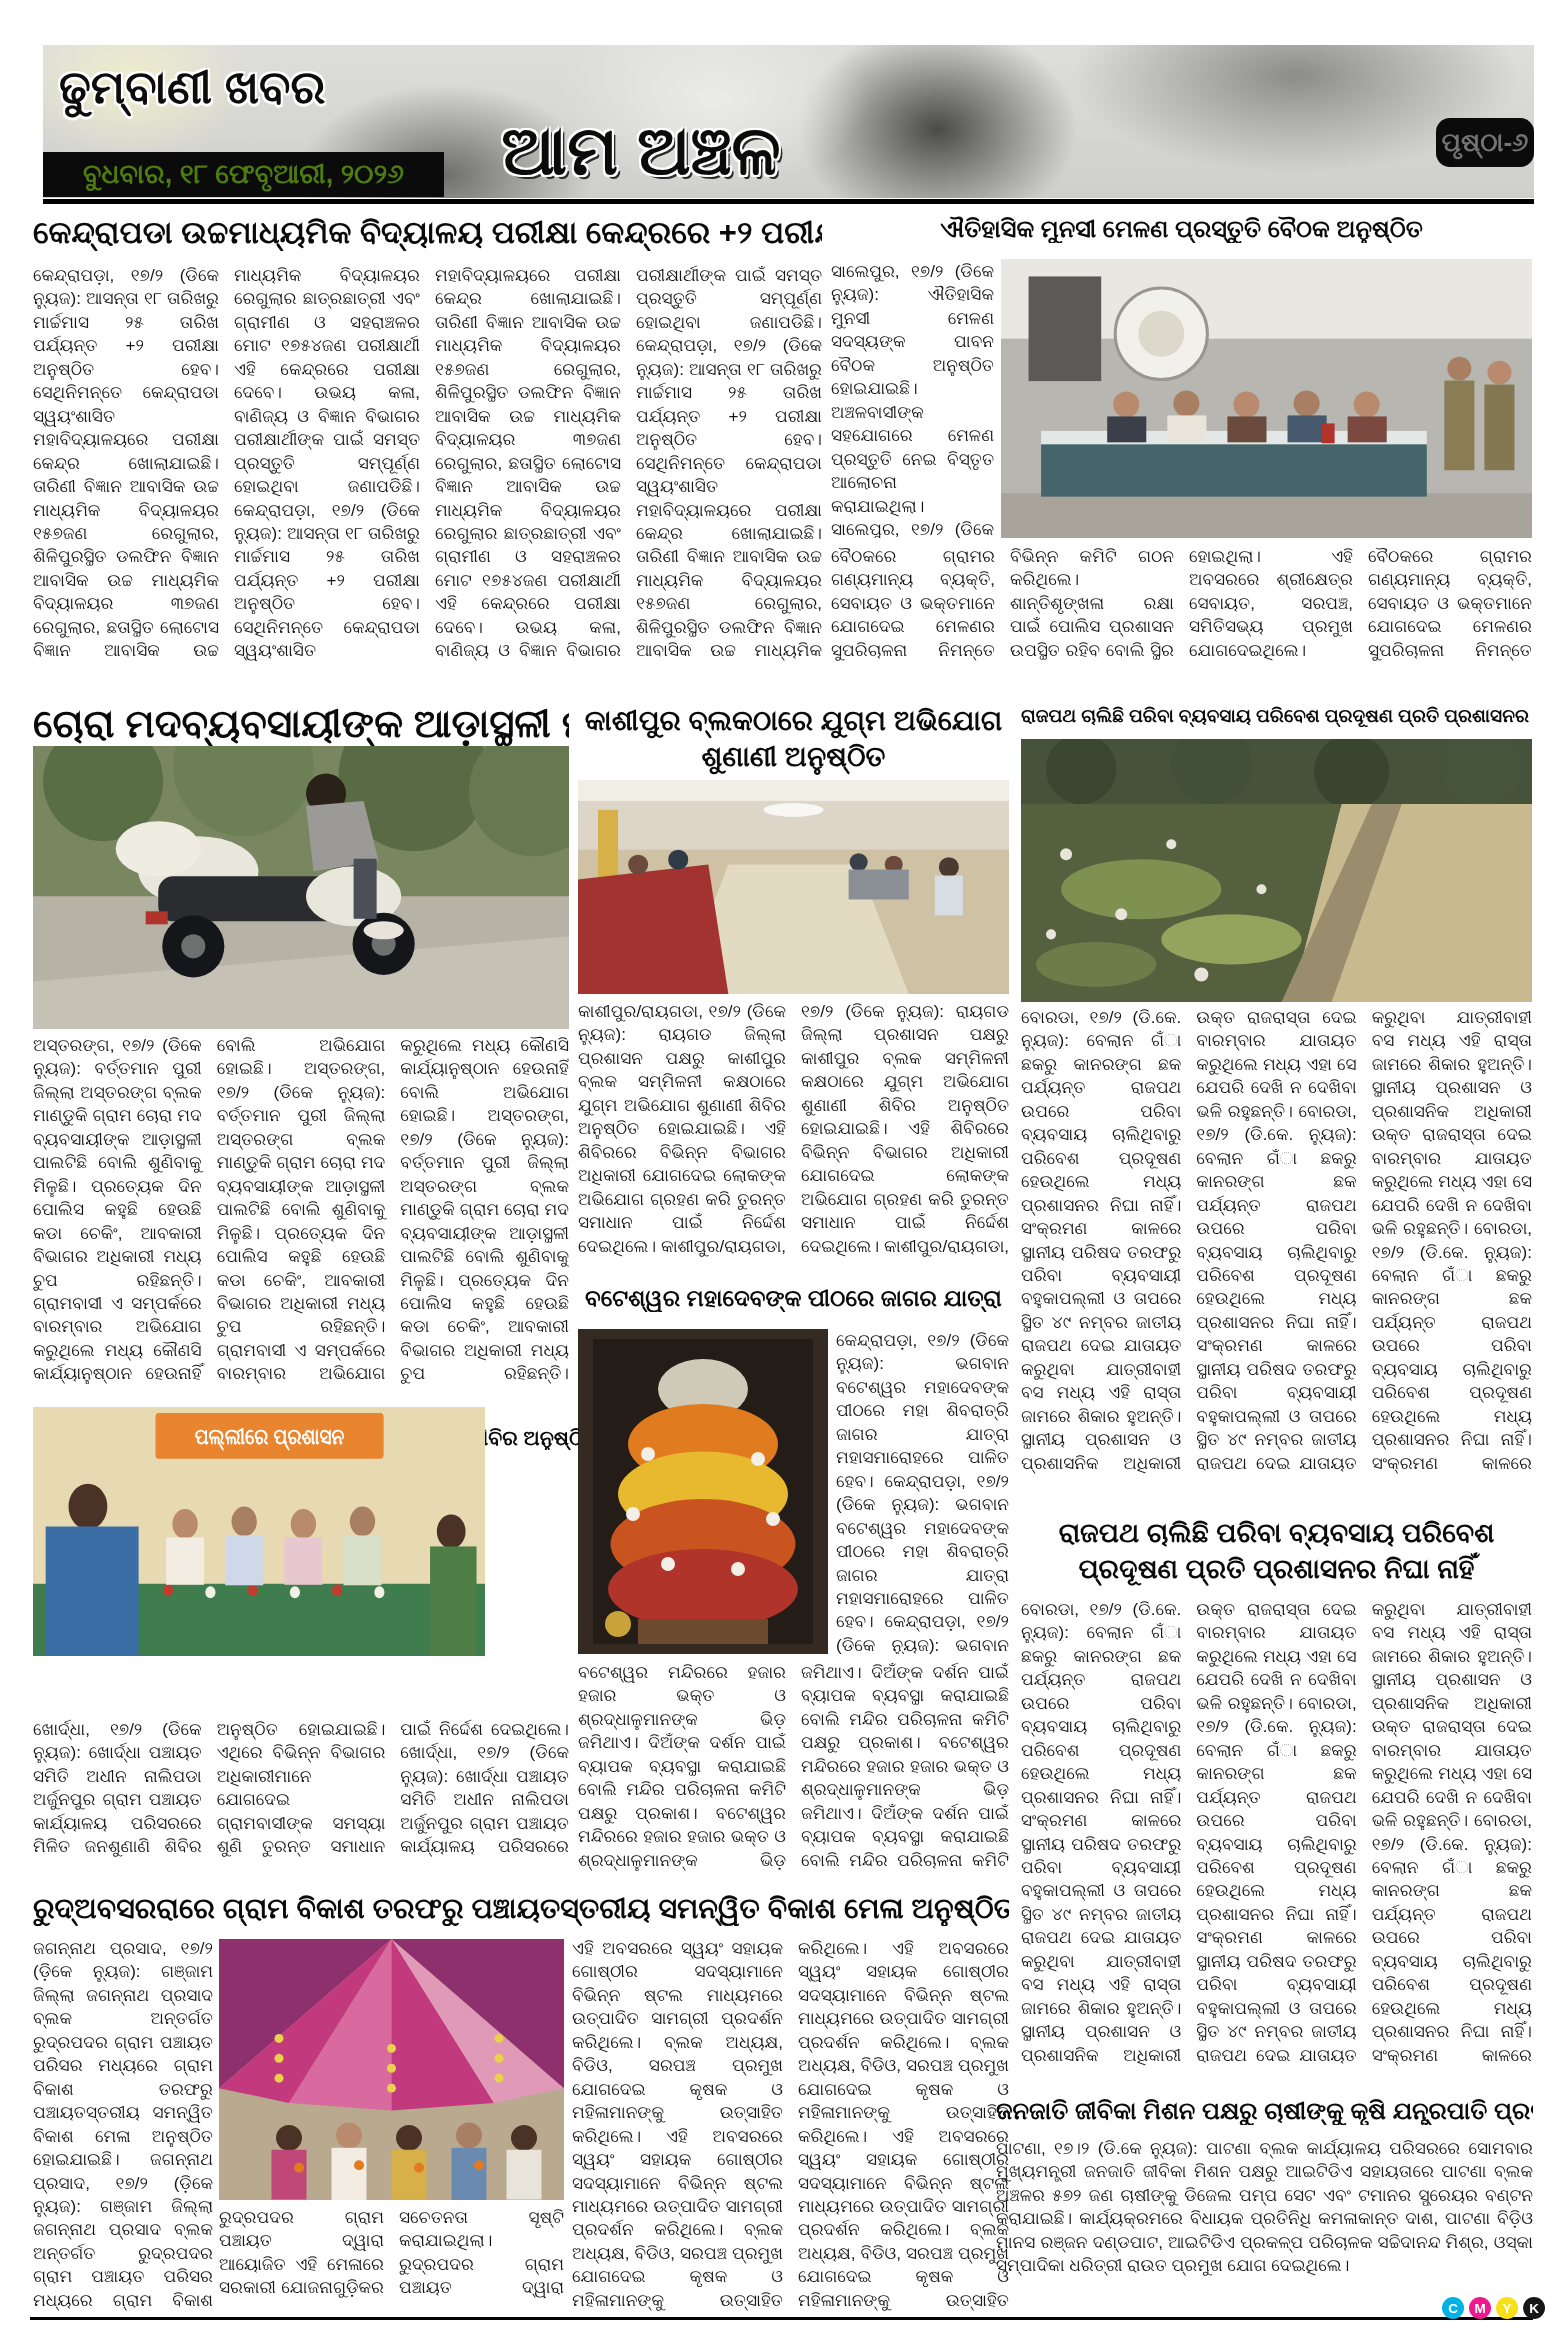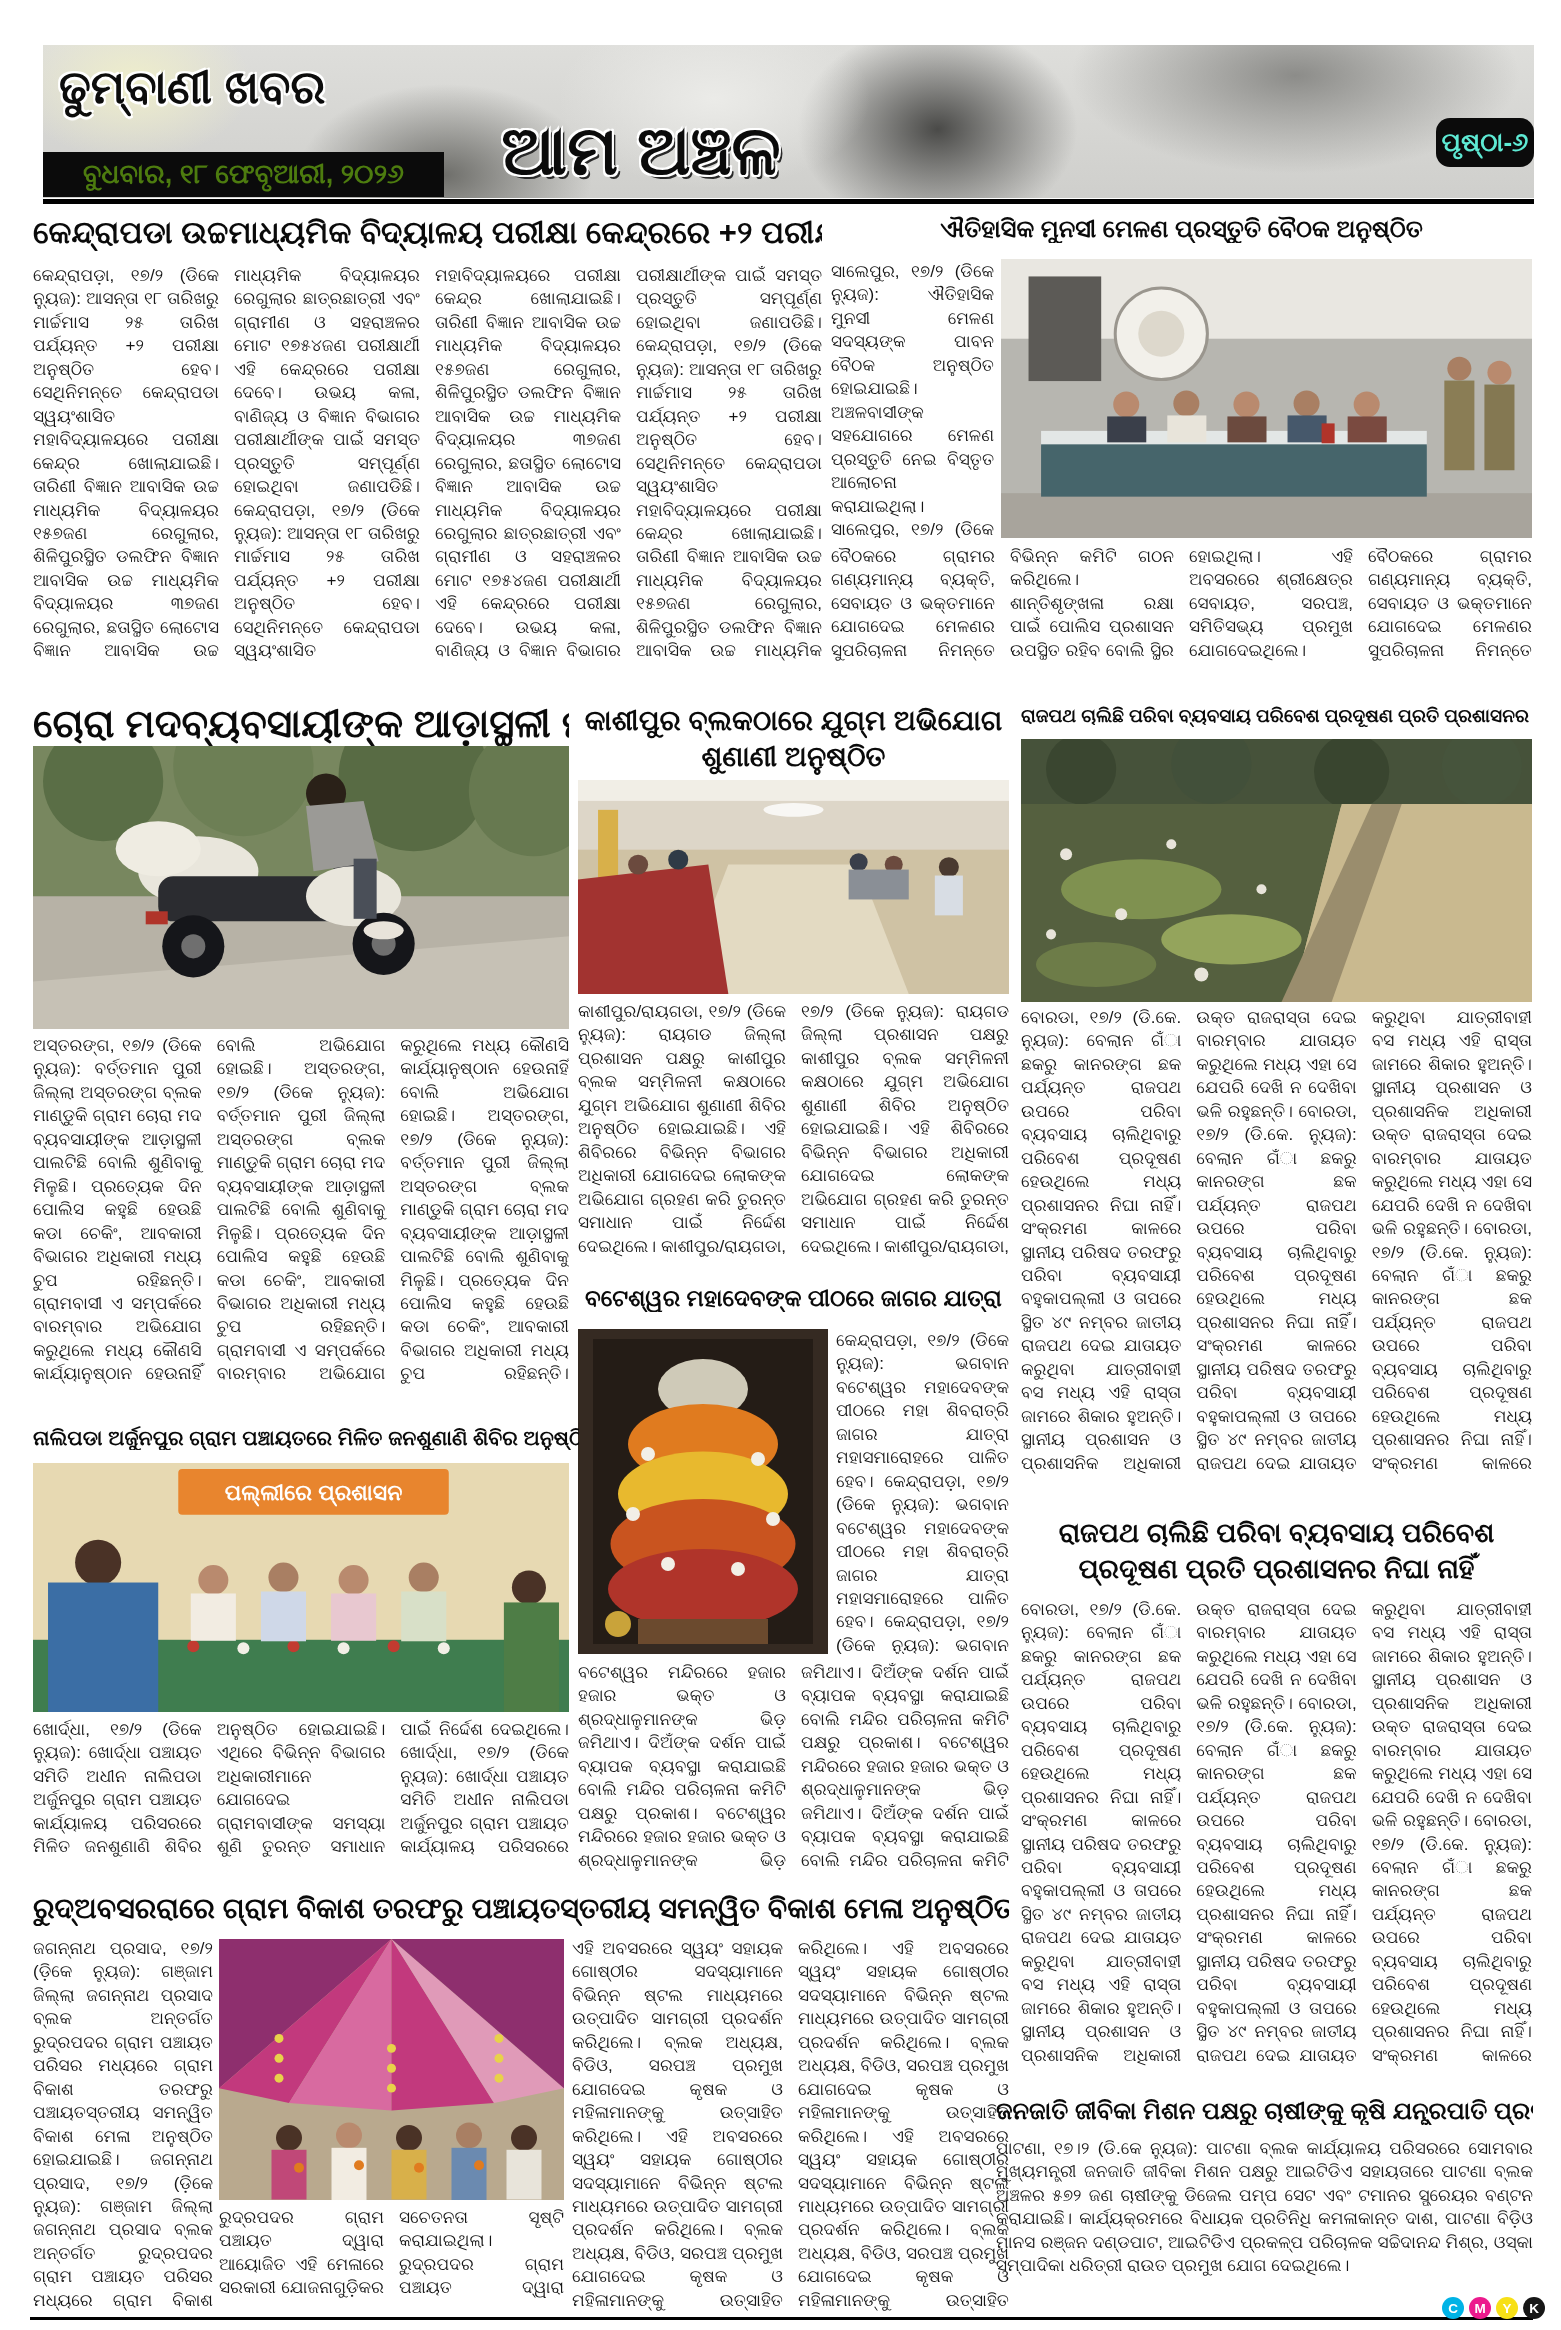--- a/index.html
+++ b/index.html
@@ -39,21 +39,21 @@
   .page-title{
     left:496px;top:111px;width:290px;text-align:center;font-size:68px;font-weight:700;color:#0b0b0b;
     white-space:nowrap;
     text-shadow:-2px -2px 0 #fff,2px -2px 0 #fff,-2px 2px 0 #fff,2px 2px 0 #fff,3.5px 3.5px 0 #2a2a2a;
   }
   .date-bar{
     left:43px;top:152px;width:401px;height:45px;background:#0b0b0b;color:#4d7c0f;
     display:flex;align-items:center;justify-content:center;font-size:27px;font-weight:700;white-space:nowrap;
   }
   .page-badge{
-    left:1436px;top:118px;width:98px;height:49px;background:#0b0b0b;color:#5eead4;border-radius:14px;
+    left:1436px;top:118px;width:98px;height:49px;background:#0b0b0b;color:#737373;border-radius:14px;
     display:flex;align-items:center;justify-content:center;font-size:26px;font-weight:700;
   }
   .rule{background:#000;}
   
   .regmark{width:28px;height:28px;border-radius:50%;display:flex;align-items:center;justify-content:center;
     color:#fff;font-weight:700;font-size:17px;}
   .regmark.sm{width:22px;height:22px;font-size:13.5px;}
 </style>
 </head>
 <body>
@@ -211,21 +211,21 @@
     </g>
     <polygon points="640,130 1020,130 1020,525 540,525" fill="#c9b98f"></polygon>
     <polygon points="700,130 760,130 620,525 520,525" fill="#9a8d6d"></polygon>
   </svg>
 </div>
 <div class="abs body-text cols3" style="left:1021px;top:1006px;width:511px;height:488px;">ବୋରଡା, ୧୭/୨ (ଡି.କେ. ନ୍ୟୁଜ): ବେଲାନ ଗଁା ଛକରୁ କାନରଙ୍ଗ ଛକ ପର୍ଯ୍ୟନ୍ତ ରାଜପଥ ଉପରେ ପରିବା ବ୍ୟବସାୟ ଚାଲିଥିବାରୁ ପରିବେଶ ପ୍ରଦୂଷଣ ହେଉଥିଲେ ମଧ୍ୟ ପ୍ରଶାସନର ନିଘା ନାହିଁ। ସଂକ୍ରମଣ କାଳରେ ସ୍ଥାନୀୟ ପରିଷଦ ତରଫରୁ ପରିବା ବ୍ୟବସାୟୀ ବହୁକାପଲ୍ଲୀ ଓ ତାପରେ ସ୍ଥିତ ୪୯ ନମ୍ବର ଜାତୀୟ ରାଜପଥ ଦେଇ ଯାତାୟତ କରୁଥିବା ଯାତ୍ରୀବାହୀ ବସ ମଧ୍ୟ ଏହି ରାସ୍ତା ଜାମରେ ଶିକାର ହୁଅନ୍ତି। ସ୍ଥାନୀୟ ପ୍ରଶାସନ ଓ ପ୍ରଶାସନିକ ଅଧିକାରୀ ଉକ୍ତ ରାଜରାସ୍ତା ଦେଇ ବାରମ୍ବାର ଯାତାୟତ କରୁଥିଲେ ମଧ୍ୟ ଏହା ସେ ଯେପରି ଦେଖି ନ ଦେଖିବା ଭଳି ରହୁଛନ୍ତି।  ବୋରଡା, ୧୭/୨ (ଡି.କେ. ନ୍ୟୁଜ): ବେଲାନ ଗଁା ଛକରୁ କାନରଙ୍ଗ ଛକ ପର୍ଯ୍ୟନ୍ତ ରାଜପଥ ଉପରେ ପରିବା ବ୍ୟବସାୟ ଚାଲିଥିବାରୁ ପରିବେଶ ପ୍ରଦୂଷଣ ହେଉଥିଲେ ମଧ୍ୟ ପ୍ରଶାସନର ନିଘା ନାହିଁ। ସଂକ୍ରମଣ କାଳରେ ସ୍ଥାନୀୟ ପରିଷଦ ତରଫରୁ ପରିବା ବ୍ୟବସାୟୀ ବହୁକାପଲ୍ଲୀ ଓ ତାପରେ ସ୍ଥିତ ୪୯ ନମ୍ବର ଜାତୀୟ ରାଜପଥ ଦେଇ ଯାତାୟତ କରୁଥିବା ଯାତ୍ରୀବାହୀ ବସ ମଧ୍ୟ ଏହି ରାସ୍ତା ଜାମରେ ଶିକାର ହୁଅନ୍ତି। ସ୍ଥାନୀୟ ପ୍ରଶାସନ ଓ ପ୍ରଶାସନିକ ଅଧିକାରୀ ଉକ୍ତ ରାଜରାସ୍ତା ଦେଇ ବାରମ୍ବାର ଯାତାୟତ କରୁଥିଲେ ମଧ୍ୟ ଏହା ସେ ଯେପରି ଦେଖି ନ ଦେଖିବା ଭଳି ରହୁଛନ୍ତି।  ବୋରଡା, ୧୭/୨ (ଡି.କେ. ନ୍ୟୁଜ): ବେଲାନ ଗଁା ଛକରୁ କାନରଙ୍ଗ ଛକ ପର୍ଯ୍ୟନ୍ତ ରାଜପଥ ଉପରେ ପରିବା ବ୍ୟବସାୟ ଚାଲିଥିବାରୁ ପରିବେଶ ପ୍ରଦୂଷଣ ହେଉଥିଲେ ମଧ୍ୟ ପ୍ରଶାସନର ନିଘା ନାହିଁ। ସଂକ୍ରମଣ କାଳରେ ସ୍ଥାନୀୟ ପରିଷଦ ତରଫରୁ ପରିବା ବ୍ୟବସାୟୀ ବହୁକାପଲ୍ଲୀ ଓ ତାପରେ ସ୍ଥିତ ୪୯ ନମ୍ବର ଜାତୀୟ ରାଜପଥ ଦେଇ ଯାତାୟତ କରୁଥିବା ଯାତ୍ରୀବାହୀ ବସ ମଧ୍ୟ ଏହି ରାସ୍ତା ଜାମରେ ଶିକାର ହୁଅନ୍ତି। ସ୍ଥାନୀୟ ପ୍ରଶାସନ ଓ ପ୍ରଶାସନିକ ଅଧିକାରୀ ଉକ୍ତ ରାଜରାସ୍ତା ଦେଇ ବାରମ୍ବାର ଯାତାୟତ କରୁଥିଲେ ମଧ୍ୟ ଏହା ସେ ଯେପରି ଦେଖି ନ ଦେଖିବା ଭଳି ରହୁଛନ୍ତି।  ବୋରଡା, ୧୭/୨ (ଡି.କେ. ନ୍ୟୁଜ): ବେଲାନ ଗଁା ଛକରୁ କାନରଙ୍ଗ ଛକ ପର୍ଯ୍ୟନ୍ତ ରାଜପଥ ଉପରେ ପରିବା ବ୍ୟବସାୟ ଚାଲିଥିବାରୁ ପରିବେଶ ପ୍ରଦୂଷଣ ହେଉଥିଲେ ମଧ୍ୟ ପ୍ରଶାସନର ନିଘା ନାହିଁ। ସଂକ୍ରମଣ କାଳରେ ସ୍ଥାନୀୟ ପରିଷଦ ତରଫରୁ ପରିବା ବ୍ୟବସାୟୀ ବହୁକାପଲ୍ଲୀ ଓ ତାପରେ ସ୍ଥିତ ୪୯ ନମ୍ବର ଜାତୀୟ ରାଜପଥ ଦେଇ ଯାତାୟତ କରୁଥିବା ଯାତ୍ରୀବାହୀ ବସ ମଧ୍ୟ ଏହି ରାସ୍ତା ଜାମରେ ଶିକାର ହୁଅନ୍ତି। ସ୍ଥାନୀୟ ପ୍ରଶାସନ ଓ ପ୍ରଶାସନିକ ଅଧିକାରୀ ଉକ୍ତ ରାଜରାସ୍ତା ଦେଇ ବାରମ୍ବାର ଯାତାୟତ କରୁଥିଲେ ମଧ୍ୟ ଏହା ସେ ଯେପରି ଦେଖି ନ ଦେଖିବା ଭଳି ରହୁଛନ୍ତି। </div>
 <div class="abs hl wrap" style="left:1021px;top:1516px;width:511px;font-size:27px;line-height:1.32;">ରାଜପଥ ଚାଲିଛି ପରିବା ବ୍ୟବସାୟ ପରିବେଶ ପ୍ରଦୂଷଣ ପ୍ରତି ପ୍ରଶାସନର ନିଘା ନାହିଁ</div>
 <div class="abs body-text cols3" style="left:1021px;top:1598px;width:511px;height:491px;">ବୋରଡା, ୧୭/୨ (ଡି.କେ. ନ୍ୟୁଜ): ବେଲାନ ଗଁା ଛକରୁ କାନରଙ୍ଗ ଛକ ପର୍ଯ୍ୟନ୍ତ ରାଜପଥ ଉପରେ ପରିବା ବ୍ୟବସାୟ ଚାଲିଥିବାରୁ ପରିବେଶ ପ୍ରଦୂଷଣ ହେଉଥିଲେ ମଧ୍ୟ ପ୍ରଶାସନର ନିଘା ନାହିଁ। ସଂକ୍ରମଣ କାଳରେ ସ୍ଥାନୀୟ ପରିଷଦ ତରଫରୁ ପରିବା ବ୍ୟବସାୟୀ ବହୁକାପଲ୍ଲୀ ଓ ତାପରେ ସ୍ଥିତ ୪୯ ନମ୍ବର ଜାତୀୟ ରାଜପଥ ଦେଇ ଯାତାୟତ କରୁଥିବା ଯାତ୍ରୀବାହୀ ବସ ମଧ୍ୟ ଏହି ରାସ୍ତା ଜାମରେ ଶିକାର ହୁଅନ୍ତି। ସ୍ଥାନୀୟ ପ୍ରଶାସନ ଓ ପ୍ରଶାସନିକ ଅଧିକାରୀ ଉକ୍ତ ରାଜରାସ୍ତା ଦେଇ ବାରମ୍ବାର ଯାତାୟତ କରୁଥିଲେ ମଧ୍ୟ ଏହା ସେ ଯେପରି ଦେଖି ନ ଦେଖିବା ଭଳି ରହୁଛନ୍ତି।  ବୋରଡା, ୧୭/୨ (ଡି.କେ. ନ୍ୟୁଜ): ବେଲାନ ଗଁା ଛକରୁ କାନରଙ୍ଗ ଛକ ପର୍ଯ୍ୟନ୍ତ ରାଜପଥ ଉପରେ ପରିବା ବ୍ୟବସାୟ ଚାଲିଥିବାରୁ ପରିବେଶ ପ୍ରଦୂଷଣ ହେଉଥିଲେ ମଧ୍ୟ ପ୍ରଶାସନର ନିଘା ନାହିଁ। ସଂକ୍ରମଣ କାଳରେ ସ୍ଥାନୀୟ ପରିଷଦ ତରଫରୁ ପରିବା ବ୍ୟବସାୟୀ ବହୁକାପଲ୍ଲୀ ଓ ତାପରେ ସ୍ଥିତ ୪୯ ନମ୍ବର ଜାତୀୟ ରାଜପଥ ଦେଇ ଯାତାୟତ କରୁଥିବା ଯାତ୍ରୀବାହୀ ବସ ମଧ୍ୟ ଏହି ରାସ୍ତା ଜାମରେ ଶିକାର ହୁଅନ୍ତି। ସ୍ଥାନୀୟ ପ୍ରଶାସନ ଓ ପ୍ରଶାସନିକ ଅଧିକାରୀ ଉକ୍ତ ରାଜରାସ୍ତା ଦେଇ ବାରମ୍ବାର ଯାତାୟତ କରୁଥିଲେ ମଧ୍ୟ ଏହା ସେ ଯେପରି ଦେଖି ନ ଦେଖିବା ଭଳି ରହୁଛନ୍ତି।  ବୋରଡା, ୧୭/୨ (ଡି.କେ. ନ୍ୟୁଜ): ବେଲାନ ଗଁା ଛକରୁ କାନରଙ୍ଗ ଛକ ପର୍ଯ୍ୟନ୍ତ ରାଜପଥ ଉପରେ ପରିବା ବ୍ୟବସାୟ ଚାଲିଥିବାରୁ ପରିବେଶ ପ୍ରଦୂଷଣ ହେଉଥିଲେ ମଧ୍ୟ ପ୍ରଶାସନର ନିଘା ନାହିଁ। ସଂକ୍ରମଣ କାଳରେ ସ୍ଥାନୀୟ ପରିଷଦ ତରଫରୁ ପରିବା ବ୍ୟବସାୟୀ ବହୁକାପଲ୍ଲୀ ଓ ତାପରେ ସ୍ଥିତ ୪୯ ନମ୍ବର ଜାତୀୟ ରାଜପଥ ଦେଇ ଯାତାୟତ କରୁଥିବା ଯାତ୍ରୀବାହୀ ବସ ମଧ୍ୟ ଏହି ରାସ୍ତା ଜାମରେ ଶିକାର ହୁଅନ୍ତି। ସ୍ଥାନୀୟ ପ୍ରଶାସନ ଓ ପ୍ରଶାସନିକ ଅଧିକାରୀ ଉକ୍ତ ରାଜରାସ୍ତା ଦେଇ ବାରମ୍ବାର ଯାତାୟତ କରୁଥିଲେ ମଧ୍ୟ ଏହା ସେ ଯେପରି ଦେଖି ନ ଦେଖିବା ଭଳି ରହୁଛନ୍ତି।  ବୋରଡା, ୧୭/୨ (ଡି.କେ. ନ୍ୟୁଜ): ବେଲାନ ଗଁା ଛକରୁ କାନରଙ୍ଗ ଛକ ପର୍ଯ୍ୟନ୍ତ ରାଜପଥ ଉପରେ ପରିବା ବ୍ୟବସାୟ ଚାଲିଥିବାରୁ ପରିବେଶ ପ୍ରଦୂଷଣ ହେଉଥିଲେ ମଧ୍ୟ ପ୍ରଶାସନର ନିଘା ନାହିଁ। ସଂକ୍ରମଣ କାଳରେ ସ୍ଥାନୀୟ ପରିଷଦ ତରଫରୁ ପରିବା ବ୍ୟବସାୟୀ ବହୁକାପଲ୍ଲୀ ଓ ତାପରେ ସ୍ଥିତ ୪୯ ନମ୍ବର ଜାତୀୟ ରାଜପଥ ଦେଇ ଯାତାୟତ କରୁଥିବା ଯାତ୍ରୀବାହୀ ବସ ମଧ୍ୟ ଏହି ରାସ୍ତା ଜାମରେ ଶିକାର ହୁଅନ୍ତି। ସ୍ଥାନୀୟ ପ୍ରଶାସନ ଓ ପ୍ରଶାସନିକ ଅଧିକାରୀ ଉକ୍ତ ରାଜରାସ୍ତା ଦେଇ ବାରମ୍ବାର ଯାତାୟତ କରୁଥିଲେ ମଧ୍ୟ ଏହା ସେ ଯେପରି ଦେଖି ନ ଦେଖିବା ଭଳି ରହୁଛନ୍ତି। </div>
 
 <div class="abs hl" style="left:33px;top:1426px;width:546px;font-size:20.5px;">ନାଲିପଡା ଅର୍ଜୁନପୁର ଗ୍ରାମ ପଞ୍ଚାୟତରେ ମିଳିତ ଜନଶୁଣାଣି ଶିବିର ଅନୁଷ୍ଠିତ</div>
-<div class="abs photo" style="left:33px;top:1463px;width:536px;height:249px;">
+<div class="abs photo" style="left:33px;top:1407px;width:452px;height:249px;">
   <svg viewBox="0 0 1070 500" preserveAspectRatio="none">
     <rect width="1070" height="500" fill="#e7d9b2"></rect>
     <rect x="290" y="12" width="540" height="92" rx="8" fill="#e8852e"></rect>
     <text x="560" y="74" font-size="44" fill="#ffffff" text-anchor="middle" font-weight="bold">ପଲ୍ଲୀରେ ପ୍ରଶାସନ</text>
     <rect x="0" y="355" width="1070" height="145" fill="#3f7d4f"></rect>
     <g>
       <circle cx="120" cy="368" r="12" fill="#c23b30"></circle>
         <circle cx="220" cy="372" r="12" fill="#f2efe6"></circle>
       <circle cx="320" cy="368" r="12" fill="#c23b30"></circle>
         <circle cx="420" cy="372" r="12" fill="#f2efe6"></circle>

